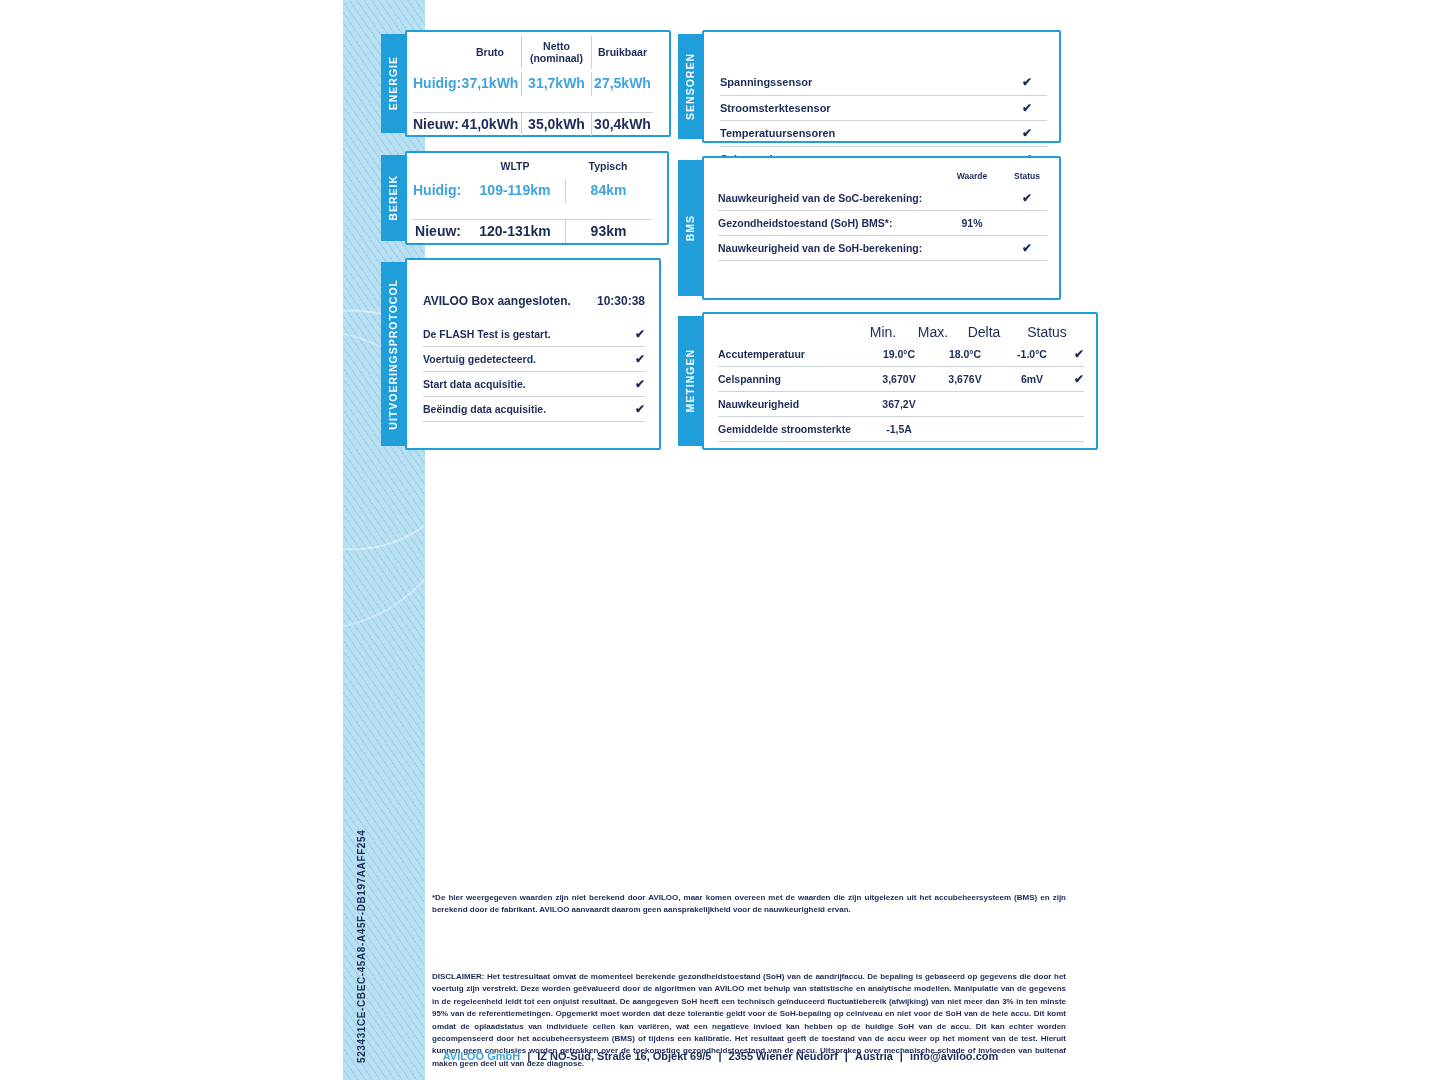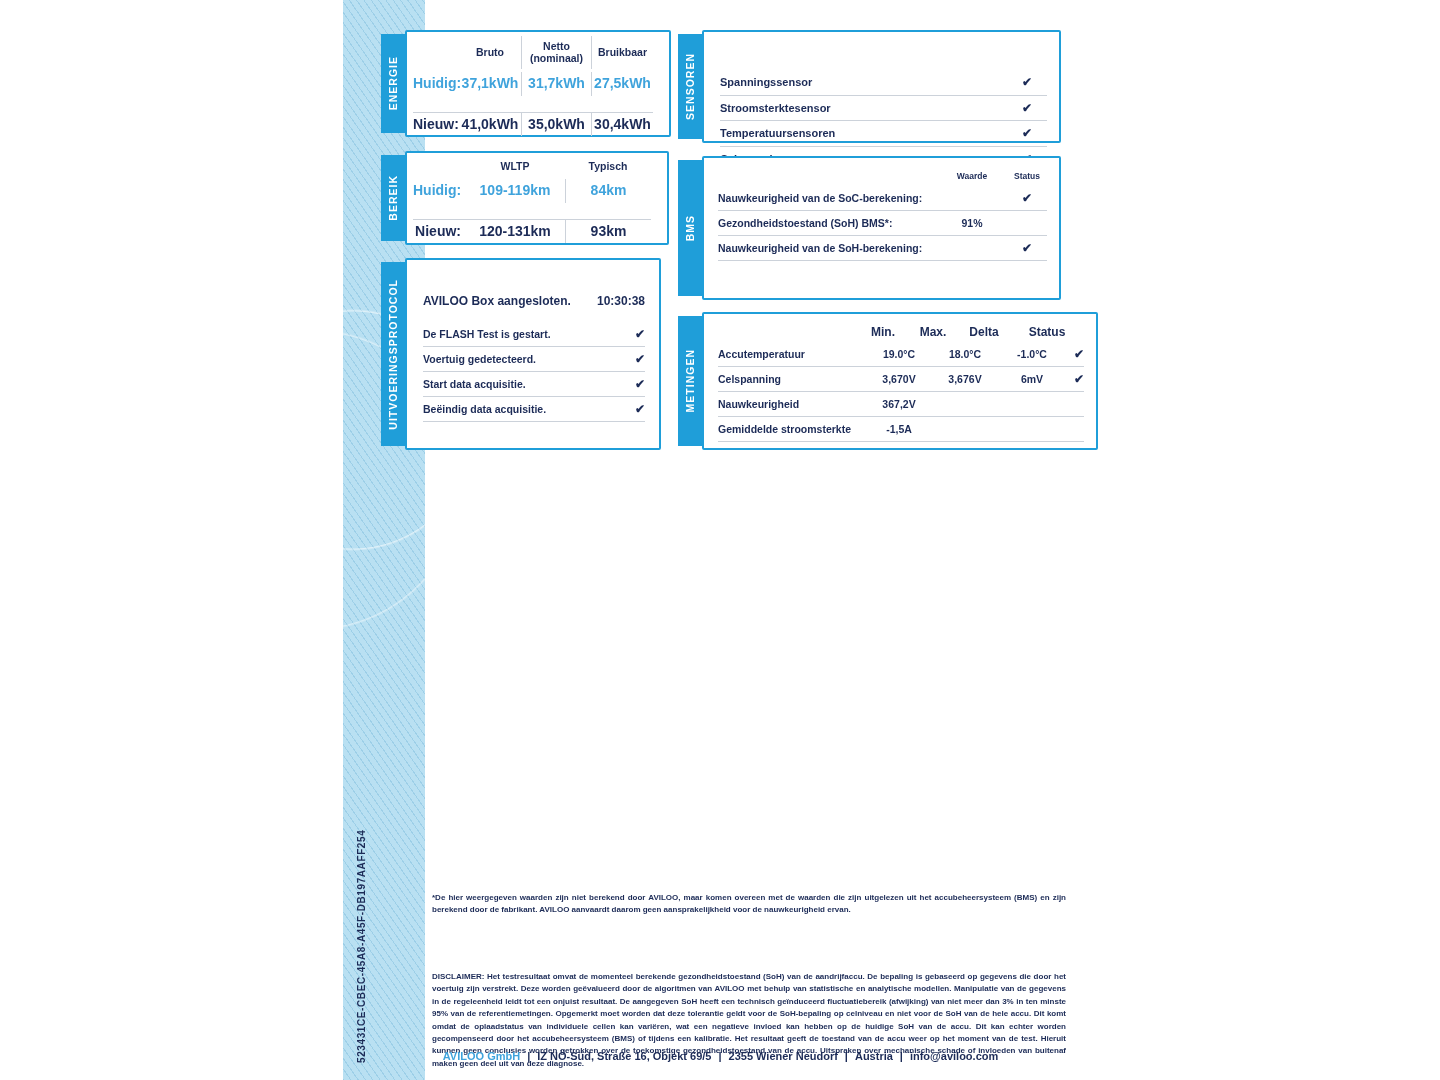--- a/index.html
+++ b/index.html
@@ -75,21 +75,21 @@
   .srow .check { width:40px; text-align:center; }
 
   
   .bbody { padding:8px 12px 0 14px; }
   .bhead { display:grid; grid-template-columns:1fr 70px 40px; height:20px; align-items:center; font-size:8.5px; font-weight:bold; }
   .brow  { display:grid; grid-template-columns:1fr 70px 40px; height:25px; align-items:center; border-bottom:1px solid #ccd2da; font-size:10.5px; font-weight:bold; }
   .bc { text-align:center; }
 
   
   .mbody { padding:8px 12px 0 14px; }
-  .mhead { display:grid; grid-template-columns:140px 50px 50px 52px 1fr; height:20px; align-items:center; font-size:12px; font-weight:bold; }
+  .mhead { display:grid; grid-template-columns:140px 50px 50px 52px 1fr; height:20px; align-items:center; font-size:14px; font-weight:normal; }
   .mrow  { display:grid; grid-template-columns:140px 50px 50px 52px 1fr; height:25px; align-items:center; border-bottom:1px solid #ccd2da; font-size:10.5px; font-weight:bold;gap:16px; }
   .mc { text-align:center; }
 
   
   .footnote, .disclaimer {
     position:absolute; left:432px; width:634px;
     font-size:8px; line-height:1.55; font-weight:bold; text-align:justify; color:#1c2b57;
   }
   .footnote { top:892px; }
   .disclaimer { top:971px; }

